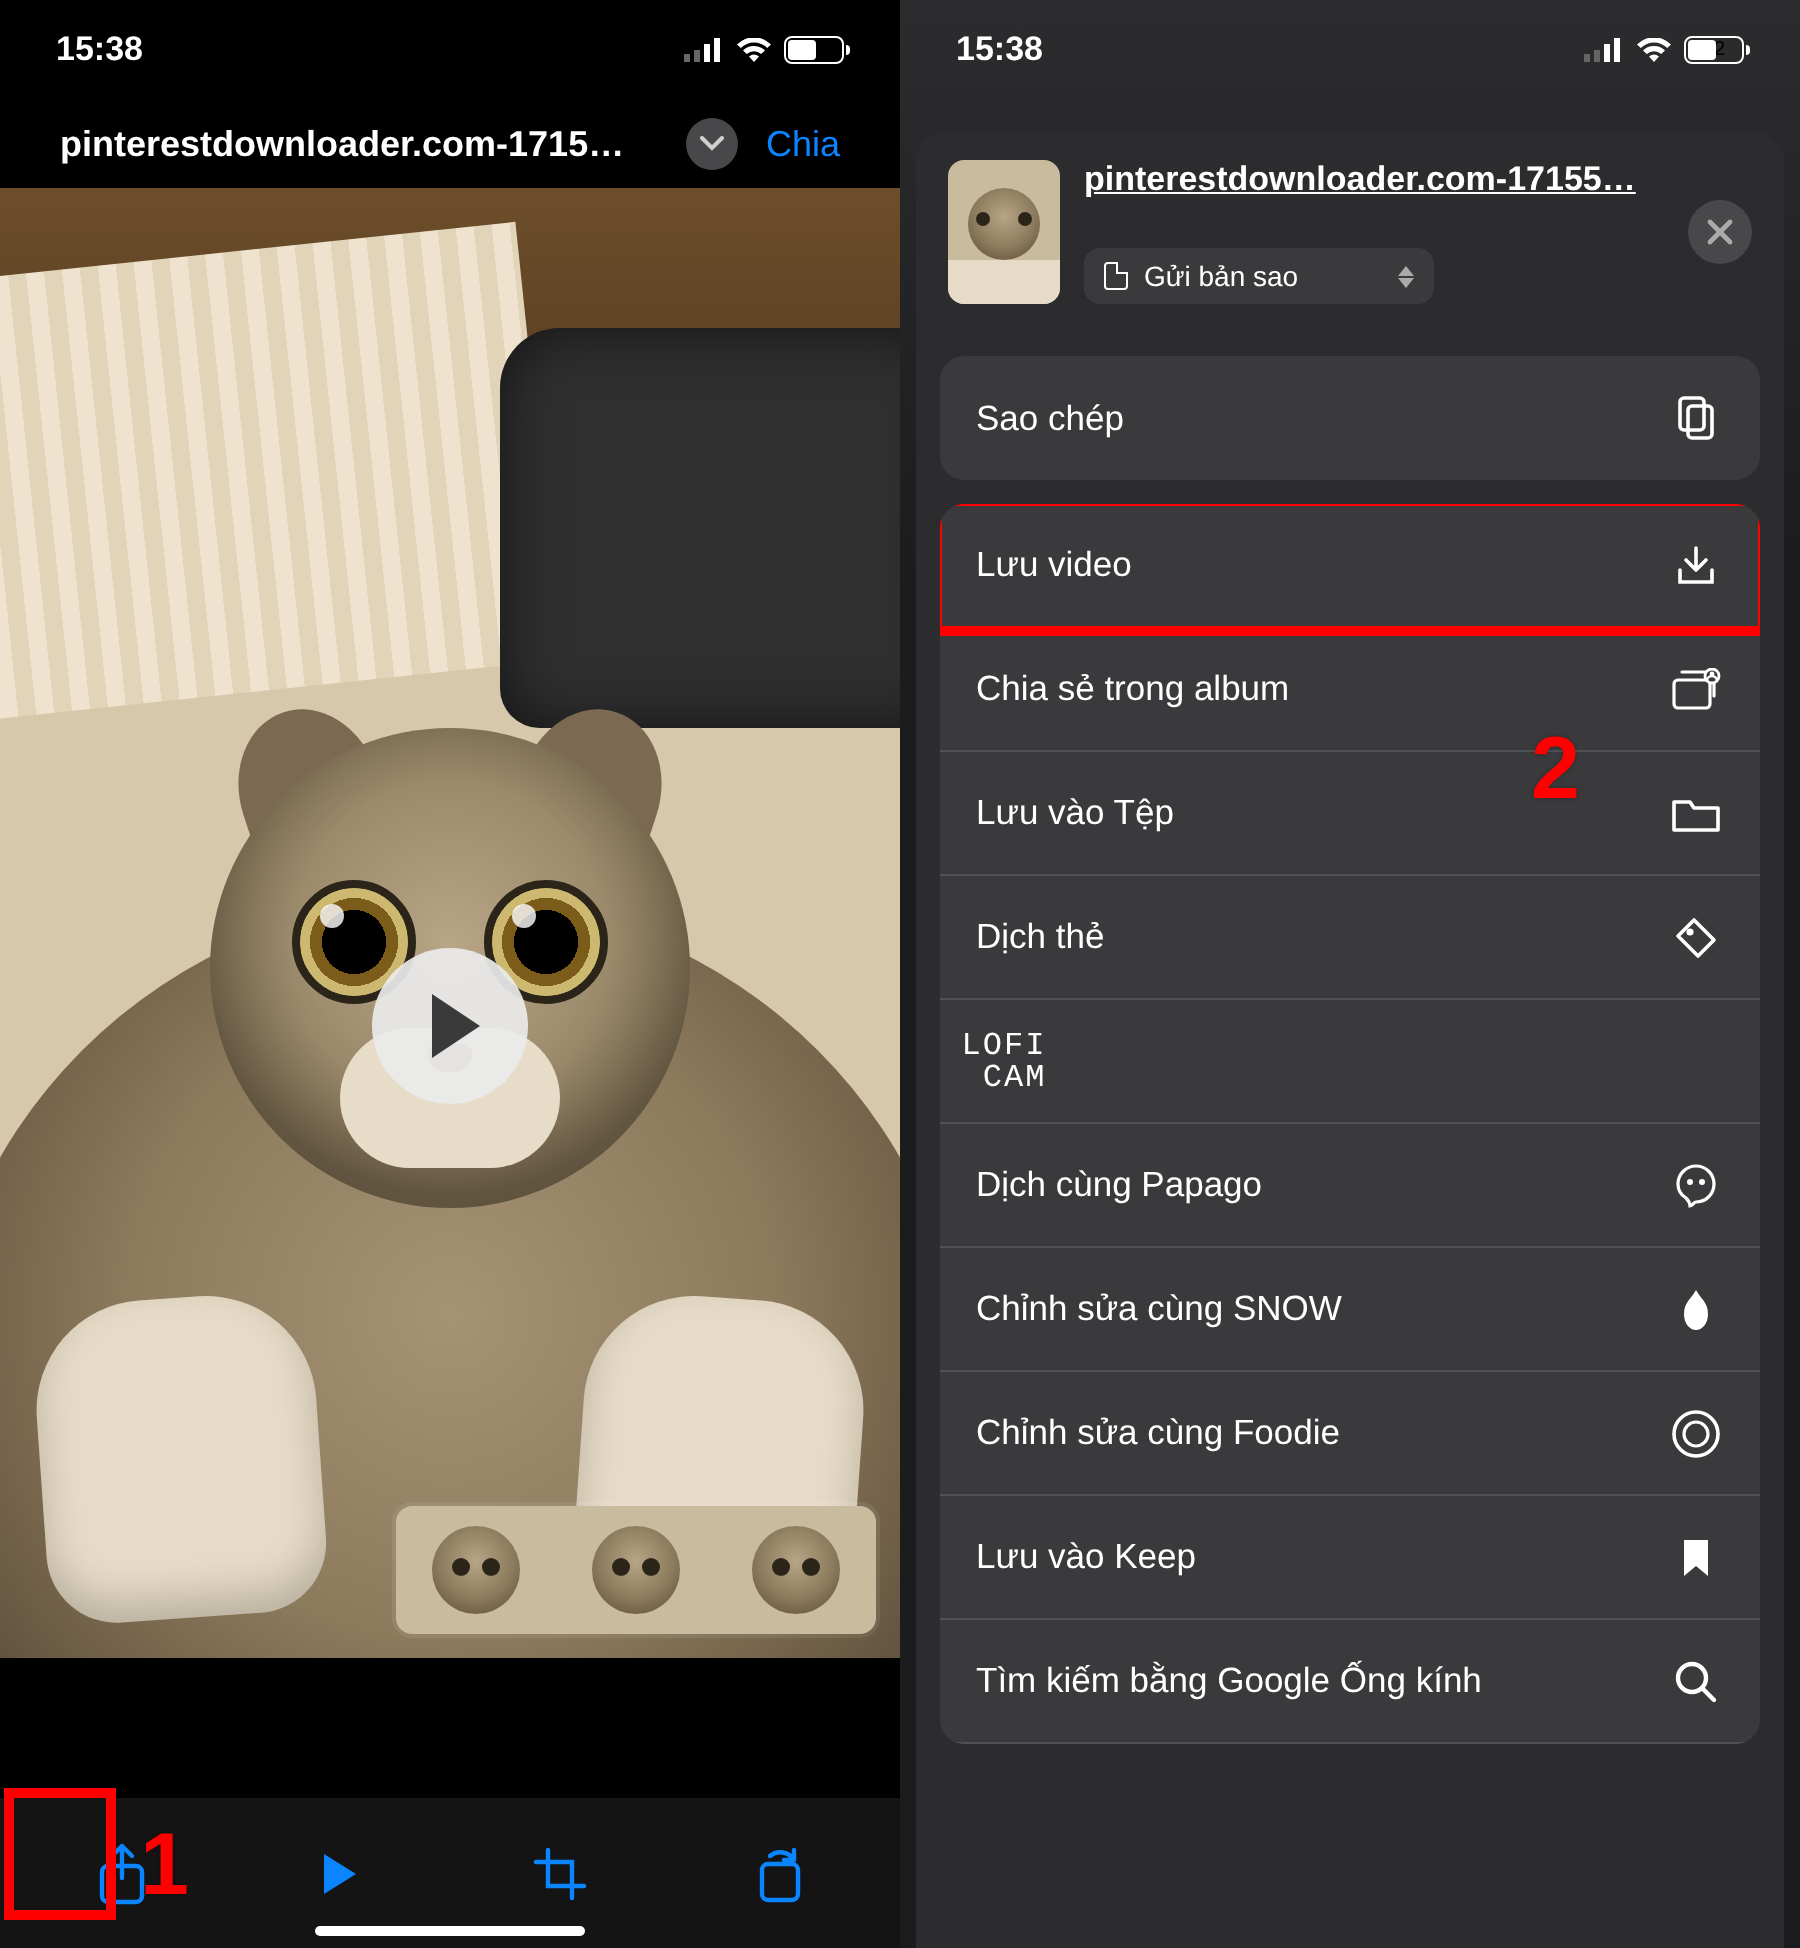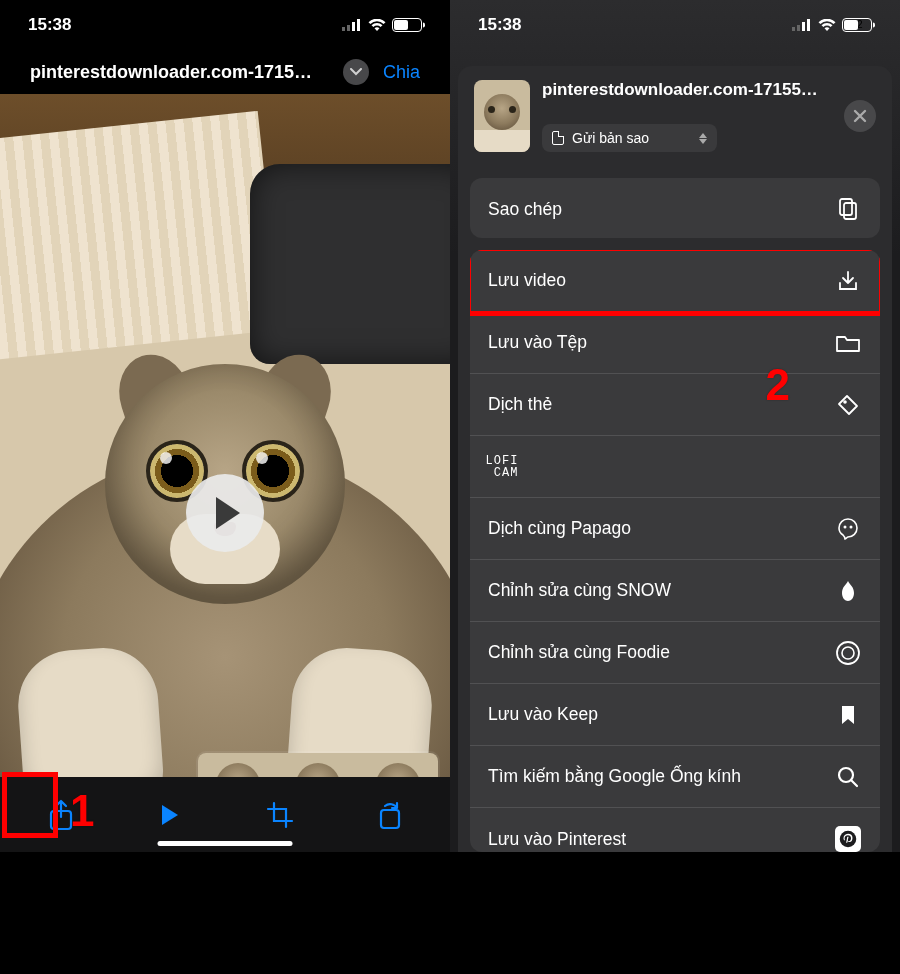--- a/index.html
+++ b/index.html
@@ -11,21 +11,21 @@
     background: #000;
     color: #fff;
   }
   .container {
     display: flex;
     width: 900px;
     height: 974px;
   }
   .pane {
     width: 450px;
-    height: 852px;
+    height: 974px;
     position: relative;
     background: #000;
   }
 
   
   .status-bar {
     height: 50px;
     display: flex;
     align-items: center;
     justify-content: space-between;
@@ -372,21 +372,21 @@
     background:radial-gradient(circle at 50% 40%, #b7a586 0%, #8c7a5d 55%, #6f5e46 80%);
   }
   .sheet-thumb .mini-eye-l,.sheet-thumb .mini-eye-r{
     position:absolute; top:26px; width:7px;height:7px;border-radius:50%;
     background:#2a2419;
   }
   .sheet-thumb .mini-eye-l{left:14px;}
   .sheet-thumb .mini-eye-r{right:14px;}
   .sheet-thumb .paws{position:absolute; bottom:0;left:0;right:0;height:22px;background:#e6dbc6;}
 
-  .sheet-head-text { flex:1; min-width:0; }
+  .sheet-head-text { flex:1; min-width:0;text-decoration:underline; }
   .sheet-title {
     font-size:17px;
     font-weight:600;
     white-space:nowrap;
     overflow:hidden;
     text-overflow:ellipsis;
     margin-bottom:6px;
   }
   .send-chip {
     display:inline-flex;
@@ -441,21 +441,21 @@
   .row .lbl { flex:1; }
   .row .ric {
     width:28px;
     display:flex;
     align-items:center;
     justify-content:center;
   }
 
   .lofi-txt {
     font-family:'Courier New',monospace;
-    font-size:12px;
+    font-size:16px;
     line-height:1;
     letter-spacing:1px;
     color:#fff;
     text-align:right;
   }
 
   .pinterest-box {
     width:26px;height:26px;border-radius:5px;background:#fff;
     display:flex;align-items:center;justify-content:center;
     color:#1c1c1e;
@@ -642,20 +642,32 @@
         <div class="row">
           <span class="lbl">Lưu video</span>
           <span class="ric">
             <svg width="24" height="24" viewBox="0 0 24 24">
                 <path d="M12 3 L12 14 M12 14 L7 9 M12 14 L17 9" stroke="#fff" stroke-width="1.8" fill="none" stroke-linecap="round" stroke-linejoin="round"></path>
                 <path d="M4 14 L4 20 L20 20 L20 14" stroke="#fff" stroke-width="1.8" fill="none" stroke-linecap="round"></path>
               </svg>
           </span>
         </div>
         <div class="row">
+          <span class="lbl">Chia sẻ trong album</span>
+          <span class="ric">
+            <svg width="26" height="22" viewBox="0 0 26 22">
+                <rect x="2" y="6" width="18" height="14" rx="2" stroke="#fff" stroke-width="1.6" fill="none"></rect>
+                <path d="M6 2 L22 2 L22 14" stroke="#fff" stroke-width="1.6" fill="none" stroke-linecap="round"></path>
+                <circle cx="21" cy="4" r="3.5" stroke="#fff" stroke-width="1.4" fill="#3a3a3c"></circle>
+                <circle cx="21" cy="3" r="1.2" fill="#fff"></circle>
+                <path d="M18.5 6.5 A2.5 2.5 0 0 1 23.5 6.5" stroke="#fff" stroke-width="1.2" fill="none"></path>
+              </svg>
+          </span>
+        </div>
+        <div class="row">
           <span class="lbl">Lưu vào Tệp</span>
           <span class="ric">
             <svg width="26" height="20" viewBox="0 0 26 20">
                 <path d="M2 4 L10 4 L12 7 L24 7 L24 18 L2 18 Z M2 4 L2 18" stroke="#fff" stroke-width="1.8" fill="none" stroke-linejoin="round"></path>
               </svg>
           </span>
         </div>
         <div class="row">
           <span class="lbl">Dịch thẻ</span>
           <span class="ric">
@@ -707,30 +719,19 @@
         </div>
         <div class="row">
           <span class="lbl">Tìm kiếm bằng Google Ống kính</span>
           <span class="ric">
             <svg width="24" height="24" viewBox="0 0 24 24">
                 <circle cx="10" cy="10" r="7" stroke="#fff" stroke-width="2.2" fill="none"></circle>
                 <path d="M15 15 L21 21" stroke="#fff" stroke-width="2.2" stroke-linecap="round"></path>
               </svg>
           </span>
         </div>
-        <div class="row" style="border-bottom:none;">
-          <span class="lbl">Lưu vào Pinterest</span>
-          <span class="ric">
-            <span class="pinterest-box">
-              <svg width="18" height="18" viewBox="0 0 24 24">
-                  <circle cx="12" cy="12" r="11" fill="#1c1c1e"></circle>
-                  <path d="M12 5 C8 5 6 8 6 11 C6 13 7 14 8 14 C8 13 7.5 12.5 7.5 11 C7.5 8.5 9.5 7 12 7 C14.5 7 16 8.5 16 11 C16 13.5 14.5 15 13 15 C12 15 11.5 14 11.8 13 L12.8 9 L11 9 L9.5 17 L11 17 L11.5 14.5 C12 15.3 13 16 14 16 C16.5 16 18 13.5 18 10.5 C18 7 15.5 5 12 5 Z" fill="#fff"></path>
-                </svg>
-            </span>
-          </span>
-        </div>
 
         <div class="anno-box" style="left:-4px; top:-4px; right:-4px; height:70px;"></div>
       </div>
     </div>
     <div class="anno-label" style="right:110px; top:360px;">2</div>
   </div>
 </div>
 
 </body></html>

